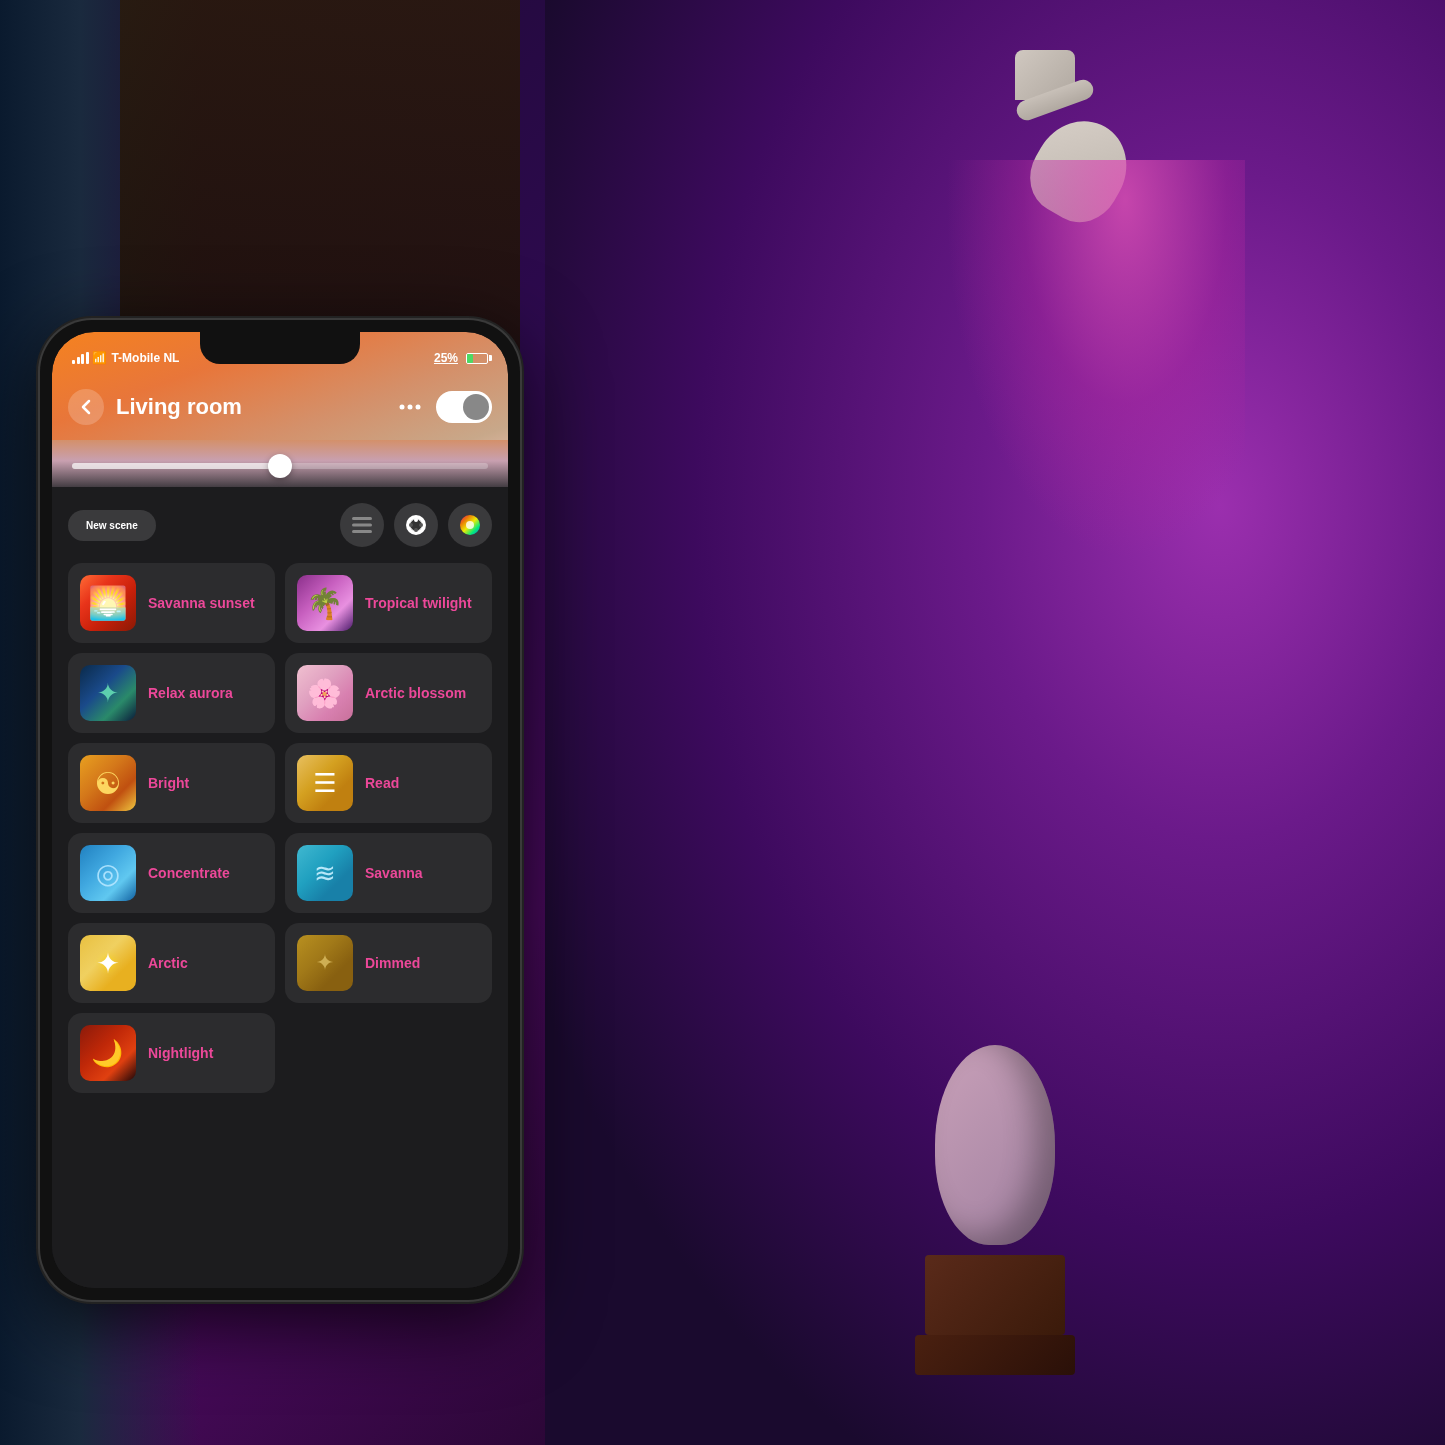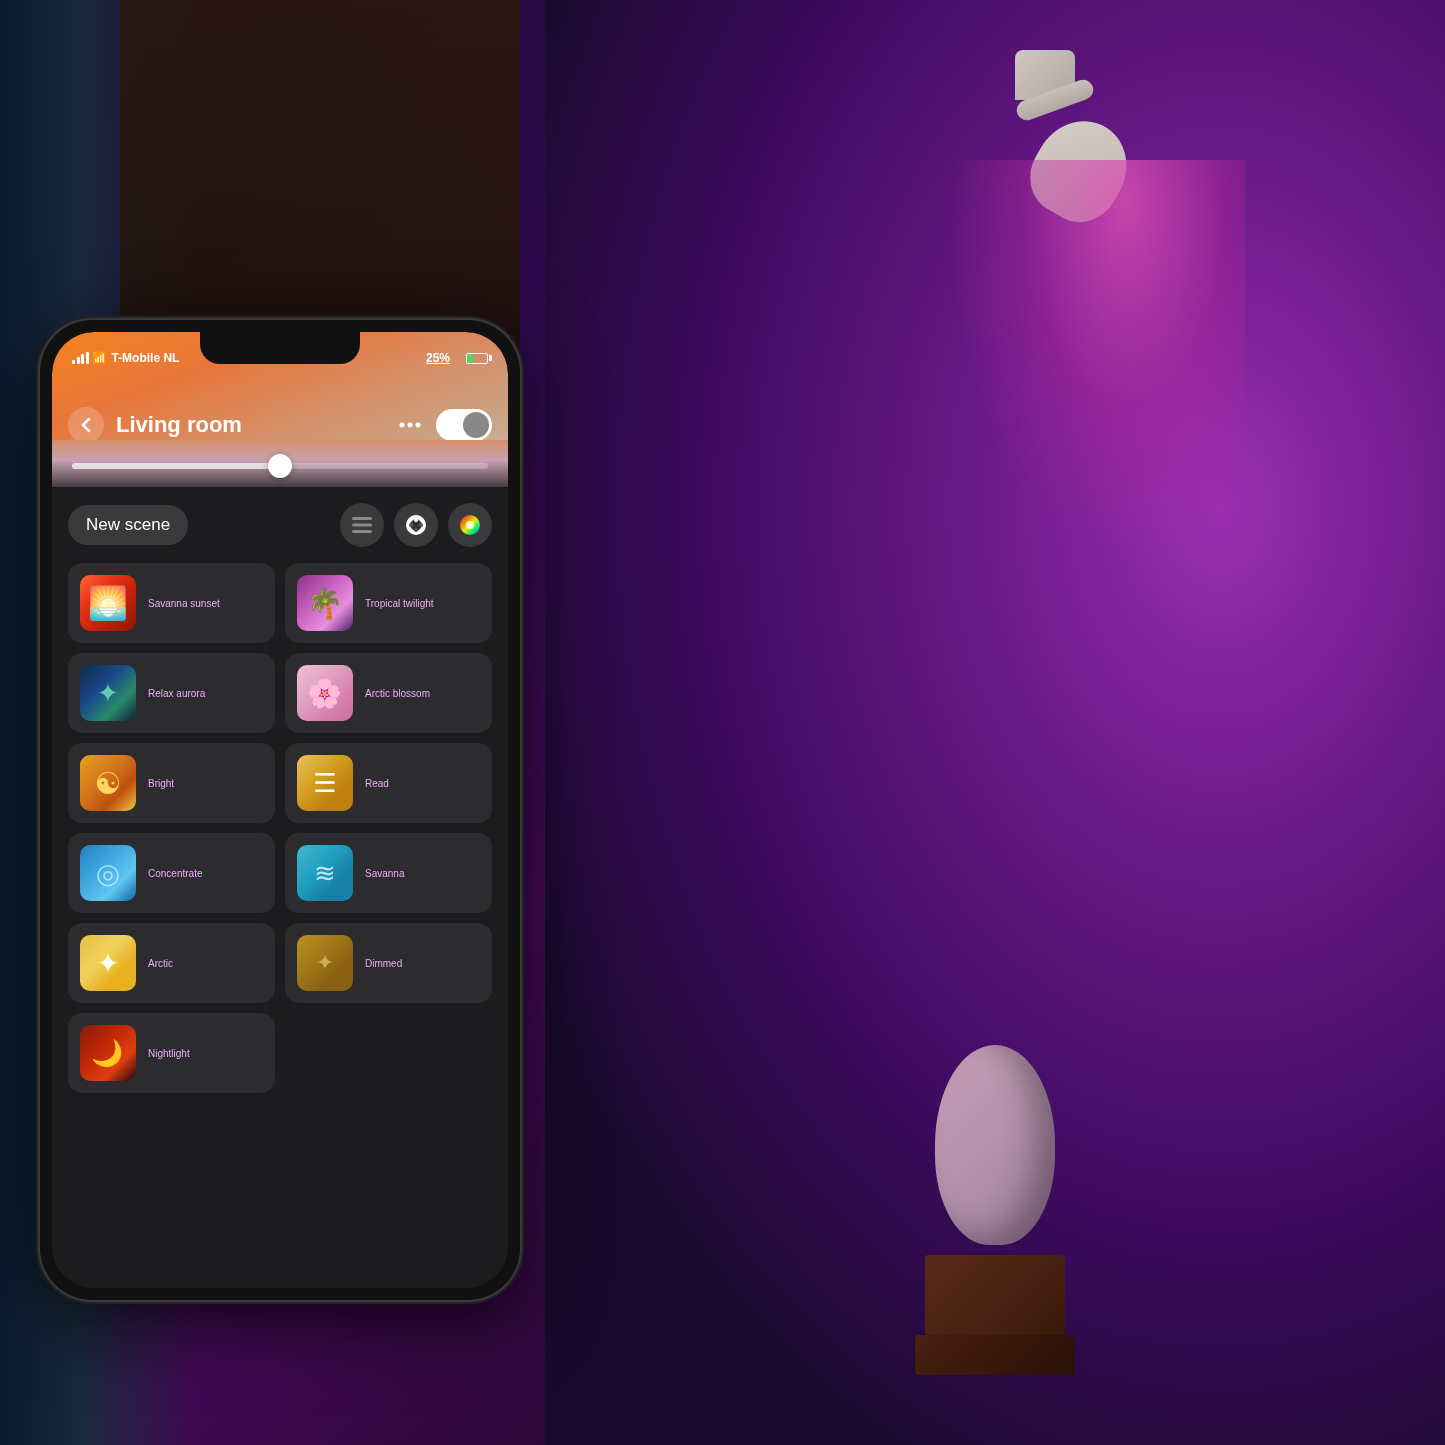--- a/index.html
+++ b/index.html
@@ -159,21 +159,21 @@
       align-items: center;
       justify-content: space-between;
       padding: 8px 20px 0;
       z-index: 50;
       color: white;
       font-size: 13px;
       font-weight: 600;
     }
     .status-left { display: flex; align-items: center; gap: 4px; font-size: 12px; }
     .status-center { font-size: 14px; font-weight: 600; }
-    .status-right { display: flex; align-items: center; gap: 16px; font-size: 12px; text-decoration: underline; }
+    .status-right { display: flex; align-items: center; gap: 8px; font-size: 12px; text-decoration: underline; }
     .battery-icon {
       width: 22px; height: 11px;
       border: 1.5px solid white;
       border-radius: 2px;
       position: relative;
       display: inline-block;
     }
     .battery-icon::after {
       content: '';
       position: absolute;
@@ -228,21 +228,21 @@
       transform: translate(50%, -50%);
       width: 24px; height: 24px;
       background: white;
       border-radius: 50%;
       box-shadow: 0 2px 6px rgba(0,0,0,0.3);
     }
 
     
     .nav-row {
       position: absolute;
-      top: 68px; left: 0; right: 0;
+      top: 50px; left: 0; right: 0;
       display: flex;
       align-items: center;
       padding: 0 16px;
       height: 50px;
     }
     .back-btn {
       width: 36px; height: 36px;
       background: rgba(255,255,255,0.2);
       border-radius: 50%;
       display: flex; align-items: center; justify-content: center;
@@ -290,22 +290,22 @@
       display: flex;
       align-items: center;
       gap: 10px;
       margin-bottom: 16px;
     }
     .new-scene-btn {
       background: #3a3a3c;
       border: none;
       border-radius: 20px;
       color: white;
-      font-size: 17px;
-      font-weight: 400;
+      font-size: 10px;
+      font-weight: 700;
       padding: 10px 18px;
       cursor: pointer;
     }
     .spacer { flex: 1; }
     .tool-btn {
       width: 44px; height: 44px;
       background: #3a3a3c;
       border-radius: 50%;
       display: flex; align-items: center; justify-content: center;
       cursor: pointer;
@@ -370,23 +370,23 @@
       background: linear-gradient(135deg, #e8c040 0%, #f0d060 40%, #e8b020 70%);
     }
     .thumb-dimmed {
       background: linear-gradient(135deg, #b89020 0%, #a07818 40%, #886010 70%);
     }
     .thumb-nightlight {
       background: linear-gradient(135deg, #8b1a0a 0%, #c02808 40%, #e04010 70%, #1a0508 100%);
     }
 
     .scene-label {
-      color: #f0abfc;
-      font-size: 10px;
-      font-weight: 400;
+      color: #ec4899;
+      font-size: 14px;
+      font-weight: 700;
     }
 
     
     .icon-overlay {
       position: absolute;
       inset: 0;
       display: flex;
       align-items: center;
       justify-content: center;
       font-size: 28px;

